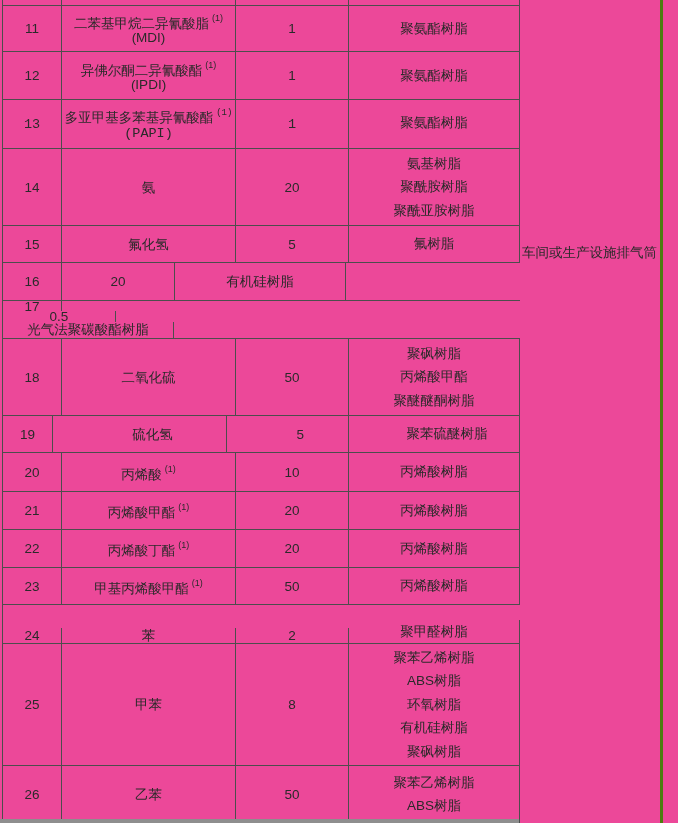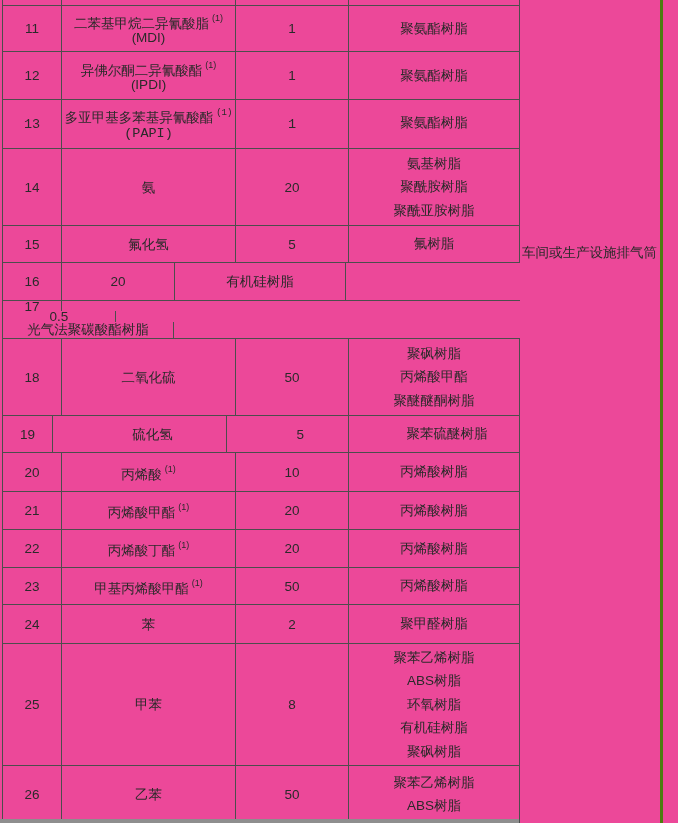--- a/index.html
+++ b/index.html
@@ -187,21 +187,21 @@
         <div class="row" style="height: 37px;">
           <div class="cell c-no">23</div>
           <div class="cell c-name">
             <div class="nline"><span>甲基丙烯酸甲酯</span><sup class="fn">(1)</sup></div>
           </div>
           <div class="cell c-limit">50</div>
           <div class="cell c-resins">
             <div class="rline">丙烯酸树脂</div>
           </div>
         </div>
-        <div class="row" style="height: 39px;">
+        <div class="row" style="height: 39px; align-items: flex-end;">
           <div class="cell c-no">24</div>
           <div class="cell c-name">
             <div class="nline"><span>苯</span></div>
           </div>
           <div class="cell c-limit">2</div>
           <div class="cell c-resins">
             <div class="rline">聚甲醛树脂</div>
           </div>
         </div>
         <div class="row" style="height: 122px;">

